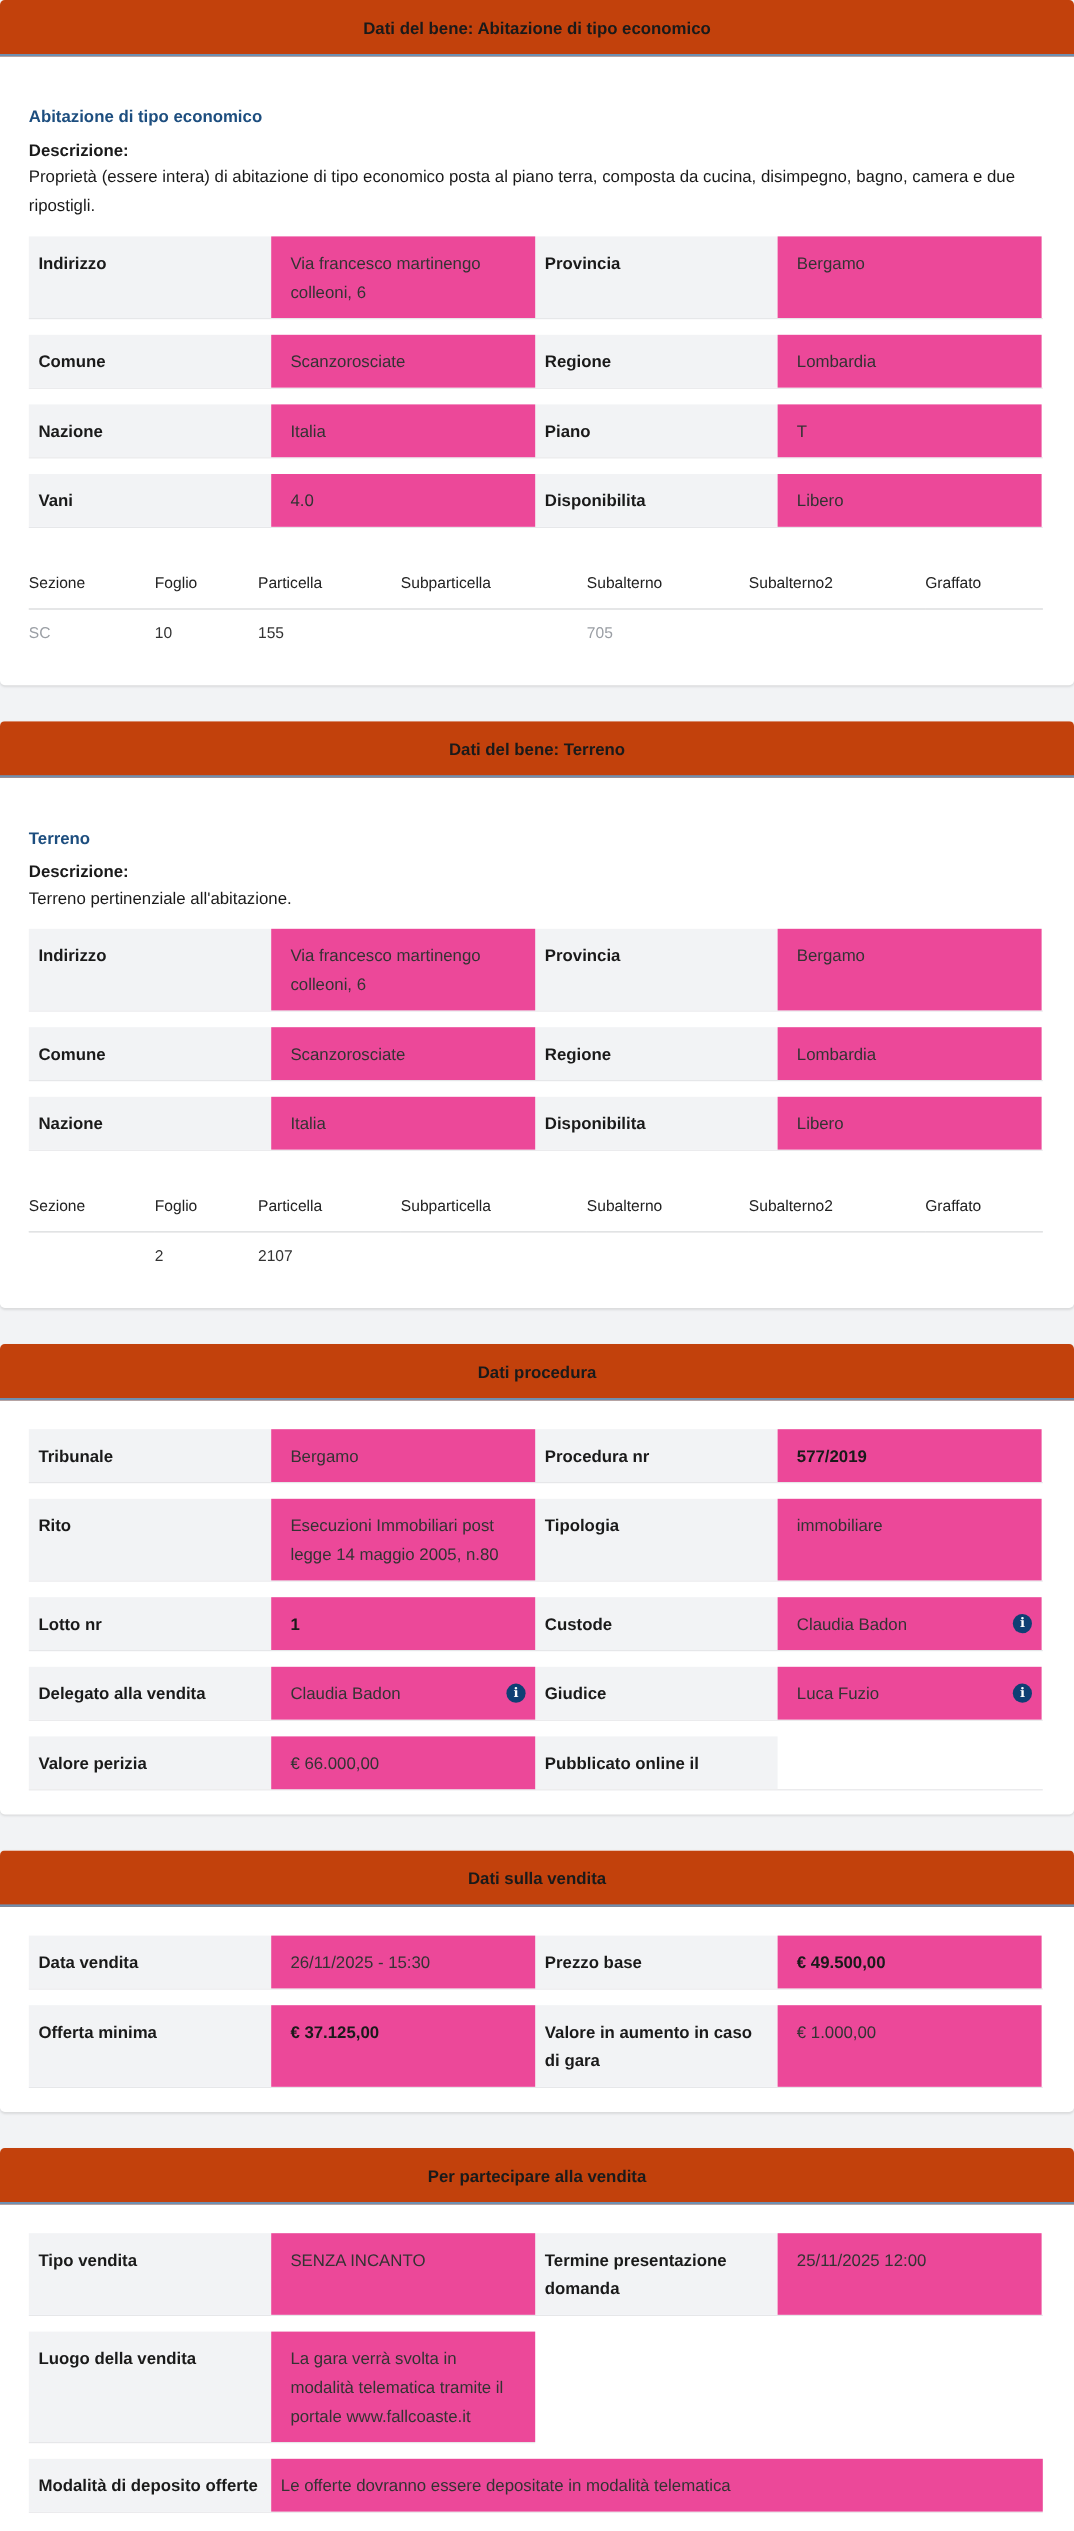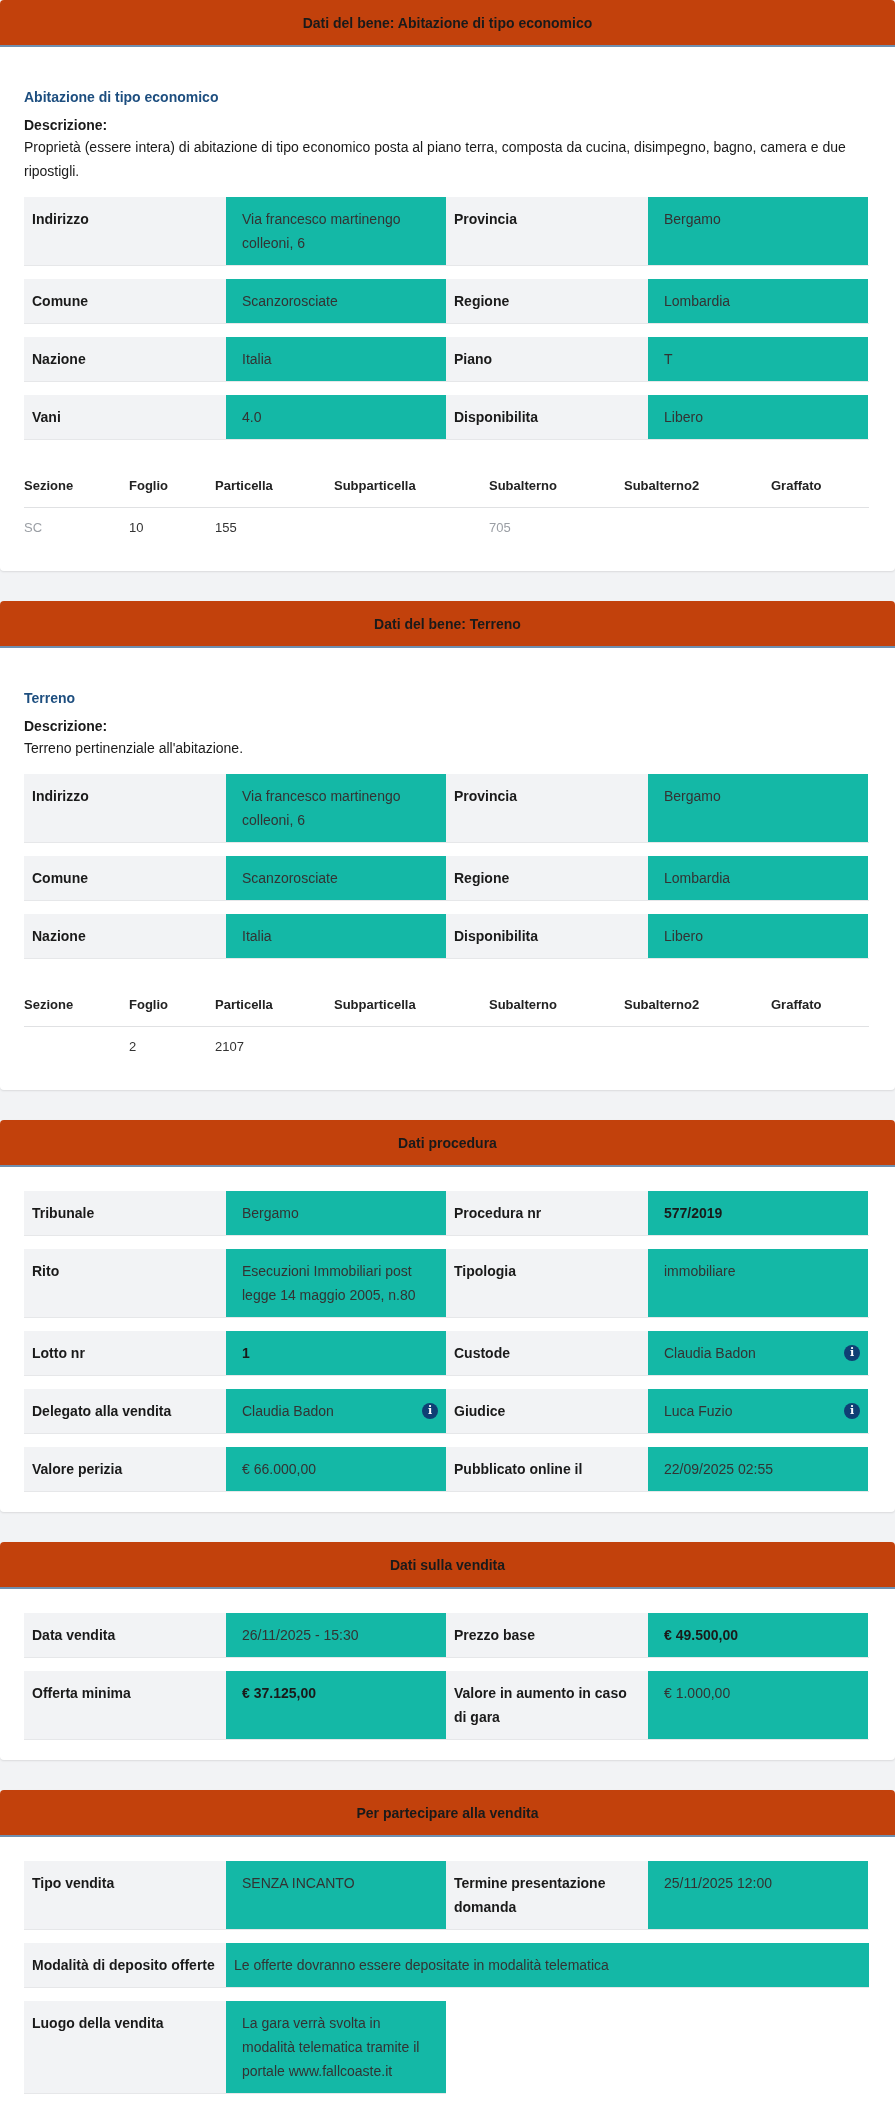--- a/index.html
+++ b/index.html
@@ -24,35 +24,35 @@
     .desc-label { font-weight: bold; font-size: 14px; margin-bottom: 2px; }
     .desc-text { font-size: 14px; line-height: 24px; color: #1a1a1a; margin-bottom: 14px; }
     .grid { width: 845px; }
     .row { display: flex; border-bottom: 1px solid #e6e7e9; margin-bottom: 13px; }
     .row:last-child { margin-bottom: 0; }
     .cell-label {
       width: 202px; background: #f2f3f5; font-weight: bold; font-size: 14px;
       padding: 10px 8px; line-height: 24px;
     }
     .cell-value {
-      width: 220px; background: #14b8a6; font-size: 14px; padding: 10px 16px;
+      width: 220px; background: #ec4899; font-size: 14px; padding: 10px 16px;
       line-height: 24px; color: #333; position: relative;
     }
     .cell-value.bold { font-weight: bold; color: #1a1a1a; }
     .cell-value.wide { width: 643px; padding: 10px 8px; display: flex; align-items: center; }
     .cell-value.info { padding-right: 30px; }
     .row.half { width: 422px; }
     .info-icon {
       position: absolute; right: 8px; top: 14px;
       width: 16px; height: 16px; border-radius: 50%;
       background: #0f3f74; color: #fff; font-weight: bold;
       font-size: 11px; line-height: 16px; text-align: center; font-family: "DejaVu Serif", serif;
     }
     .cat-table { width: 845px; margin-top: 38px; border-collapse: collapse; }
-    .cat-table th { text-align: left; font-size: 13px; font-weight: bold; color: #222; padding: 0 0 14px 0; border-bottom: 1px solid #e0e1e3; }
+    .cat-table th { text-align: left; font-size: 13px; font-weight: normal; color: #222; padding: 0 0 14px 0; border-bottom: 1px solid #e0e1e3; }
     .cat-table td { font-size: 13px; padding: 12px 0 16px 0; color: #333; }
     .cat-table td.muted { color: #9a9ea4; }
     .c1 { width: 105px; } .c2 { width: 86px; } .c3 { width: 119px; } .c4 { width: 155px; margin-top: 24px; }
     .c5 { width: 135px; } .c6 { width: 147px; } .c7 { width: 98px; }
     .cat-table td.c5, .cat-table th.c5 { padding-left: 0; }
   </style>
 </head>
 <body>
 
 <section class="card">
@@ -201,21 +201,20 @@
         <div class="cell-label">Giudice</div>
         <div class="cell-value info">
           <span>Luca Fuzio</span>
           <span class="info-icon">i</span>
         </div>
       </div>
       <div class="row">
         <div class="cell-label">Valore perizia</div>
         <div class="cell-value">€ 66.000,00</div>
         <div class="cell-label">Pubblicato online il</div>
-        <div class="cell-value">22/09/2025 02:55</div>
       </div>
     </div>
   </div>
 </section>
 
 <section class="card">
   <div class="card-header">Dati sulla vendita</div>
   <div class="card-body">
     <div class="grid">
       <div class="row">
@@ -237,23 +236,23 @@
 <section class="card" style="margin-bottom:0;">
   <div class="card-header">Per partecipare alla vendita</div>
   <div class="card-body">
     <div class="grid">
       <div class="row">
         <div class="cell-label">Tipo vendita</div>
         <div class="cell-value">SENZA INCANTO</div>
         <div class="cell-label">Termine presentazione domanda</div>
         <div class="cell-value">25/11/2025 12:00</div>
       </div>
-      <div class="row">
-        <div class="cell-label">Modalità di deposito offerte</div>
-        <div class="cell-value wide">Le offerte dovranno essere depositate in modalità telematica</div>
-      </div>
       <div class="row half">
         <div class="cell-label">Luogo della vendita</div>
         <div class="cell-value">La gara verrà svolta in modalità telematica tramite il portale www.fallcoaste.it</div>
       </div>
+      <div class="row">
+        <div class="cell-label">Modalità di deposito offerte</div>
+        <div class="cell-value wide">Le offerte dovranno essere depositate in modalità telematica</div>
+      </div>
     </div>
   </div>
 </section>
 
 </body></html>

